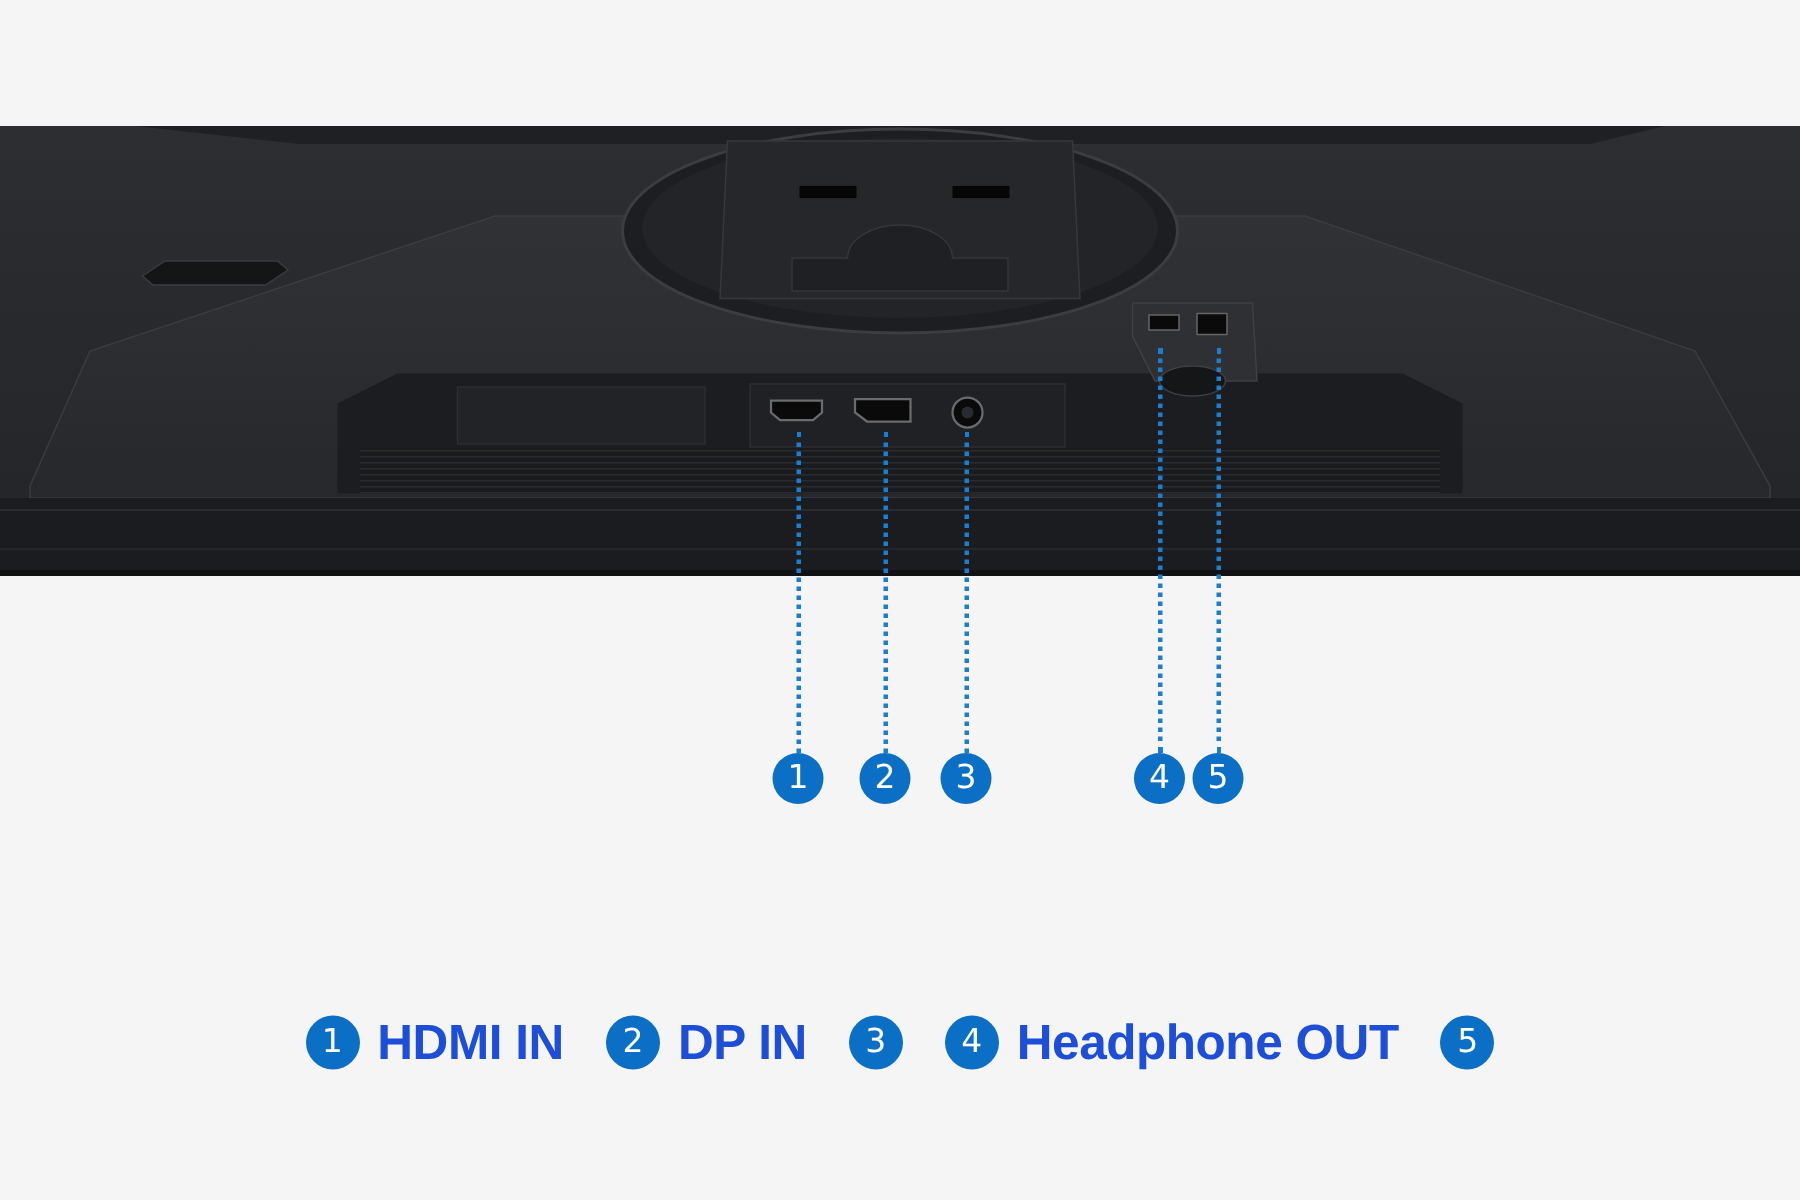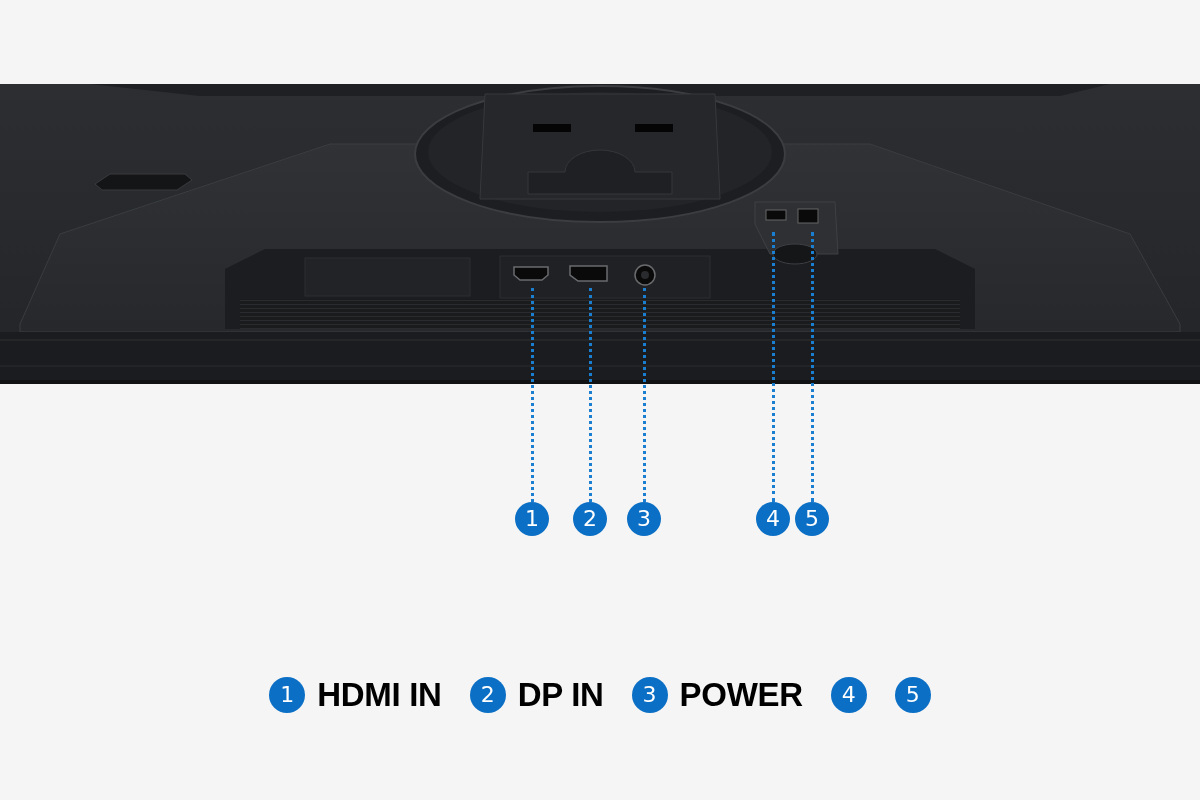--- a/index.html
+++ b/index.html
@@ -26,21 +26,21 @@
     display: flex; justify-content: center; align-items: center; gap: 28px;
   }
   .legend-item { display: flex; align-items: center; gap: 12px; }
   .legend-badge {
     width: 36px; height: 36px; border-radius: 50%;
     background: #0b6fc5; color: #ffffff;
     font-size: 22px; line-height: 36px; text-align: center;
     font-family: "DejaVu Sans", sans-serif;
   }
   .legend-label {
-    font-size: 33px; font-weight: bold; color: #000000;
+    font-size: 33px; font-weight: bold; color: #1d4ed8;
     font-family: "Liberation Sans", sans-serif; letter-spacing: -0.3px;
   }
 </style>
 </head>
 <body>
 
 <div class="monitor">
   <svg width="1200" height="300" viewBox="0 0 1200 300" xmlns="http://www.w3.org/2000/svg">
     <defs>
       <linearGradient id="bodyGrad" x1="0" y1="0" x2="0" y2="1">
@@ -117,21 +117,21 @@
   <div class="legend-item">
     <div class="legend-badge">1</div>
     <span class="legend-label">HDMI IN</span>
   </div>
   <div class="legend-item">
     <div class="legend-badge">2</div>
     <span class="legend-label">DP IN</span>
   </div>
   <div class="legend-item">
     <div class="legend-badge">3</div>
-    <span class="legend-label">POWER</span>
   </div>
   <div class="legend-item">
     <div class="legend-badge">4</div>
+    <span class="legend-label">Headphone OUT</span>
   </div>
   <div class="legend-item">
     <div class="legend-badge">5</div>
   </div>
 </div>
 
 </body></html>

